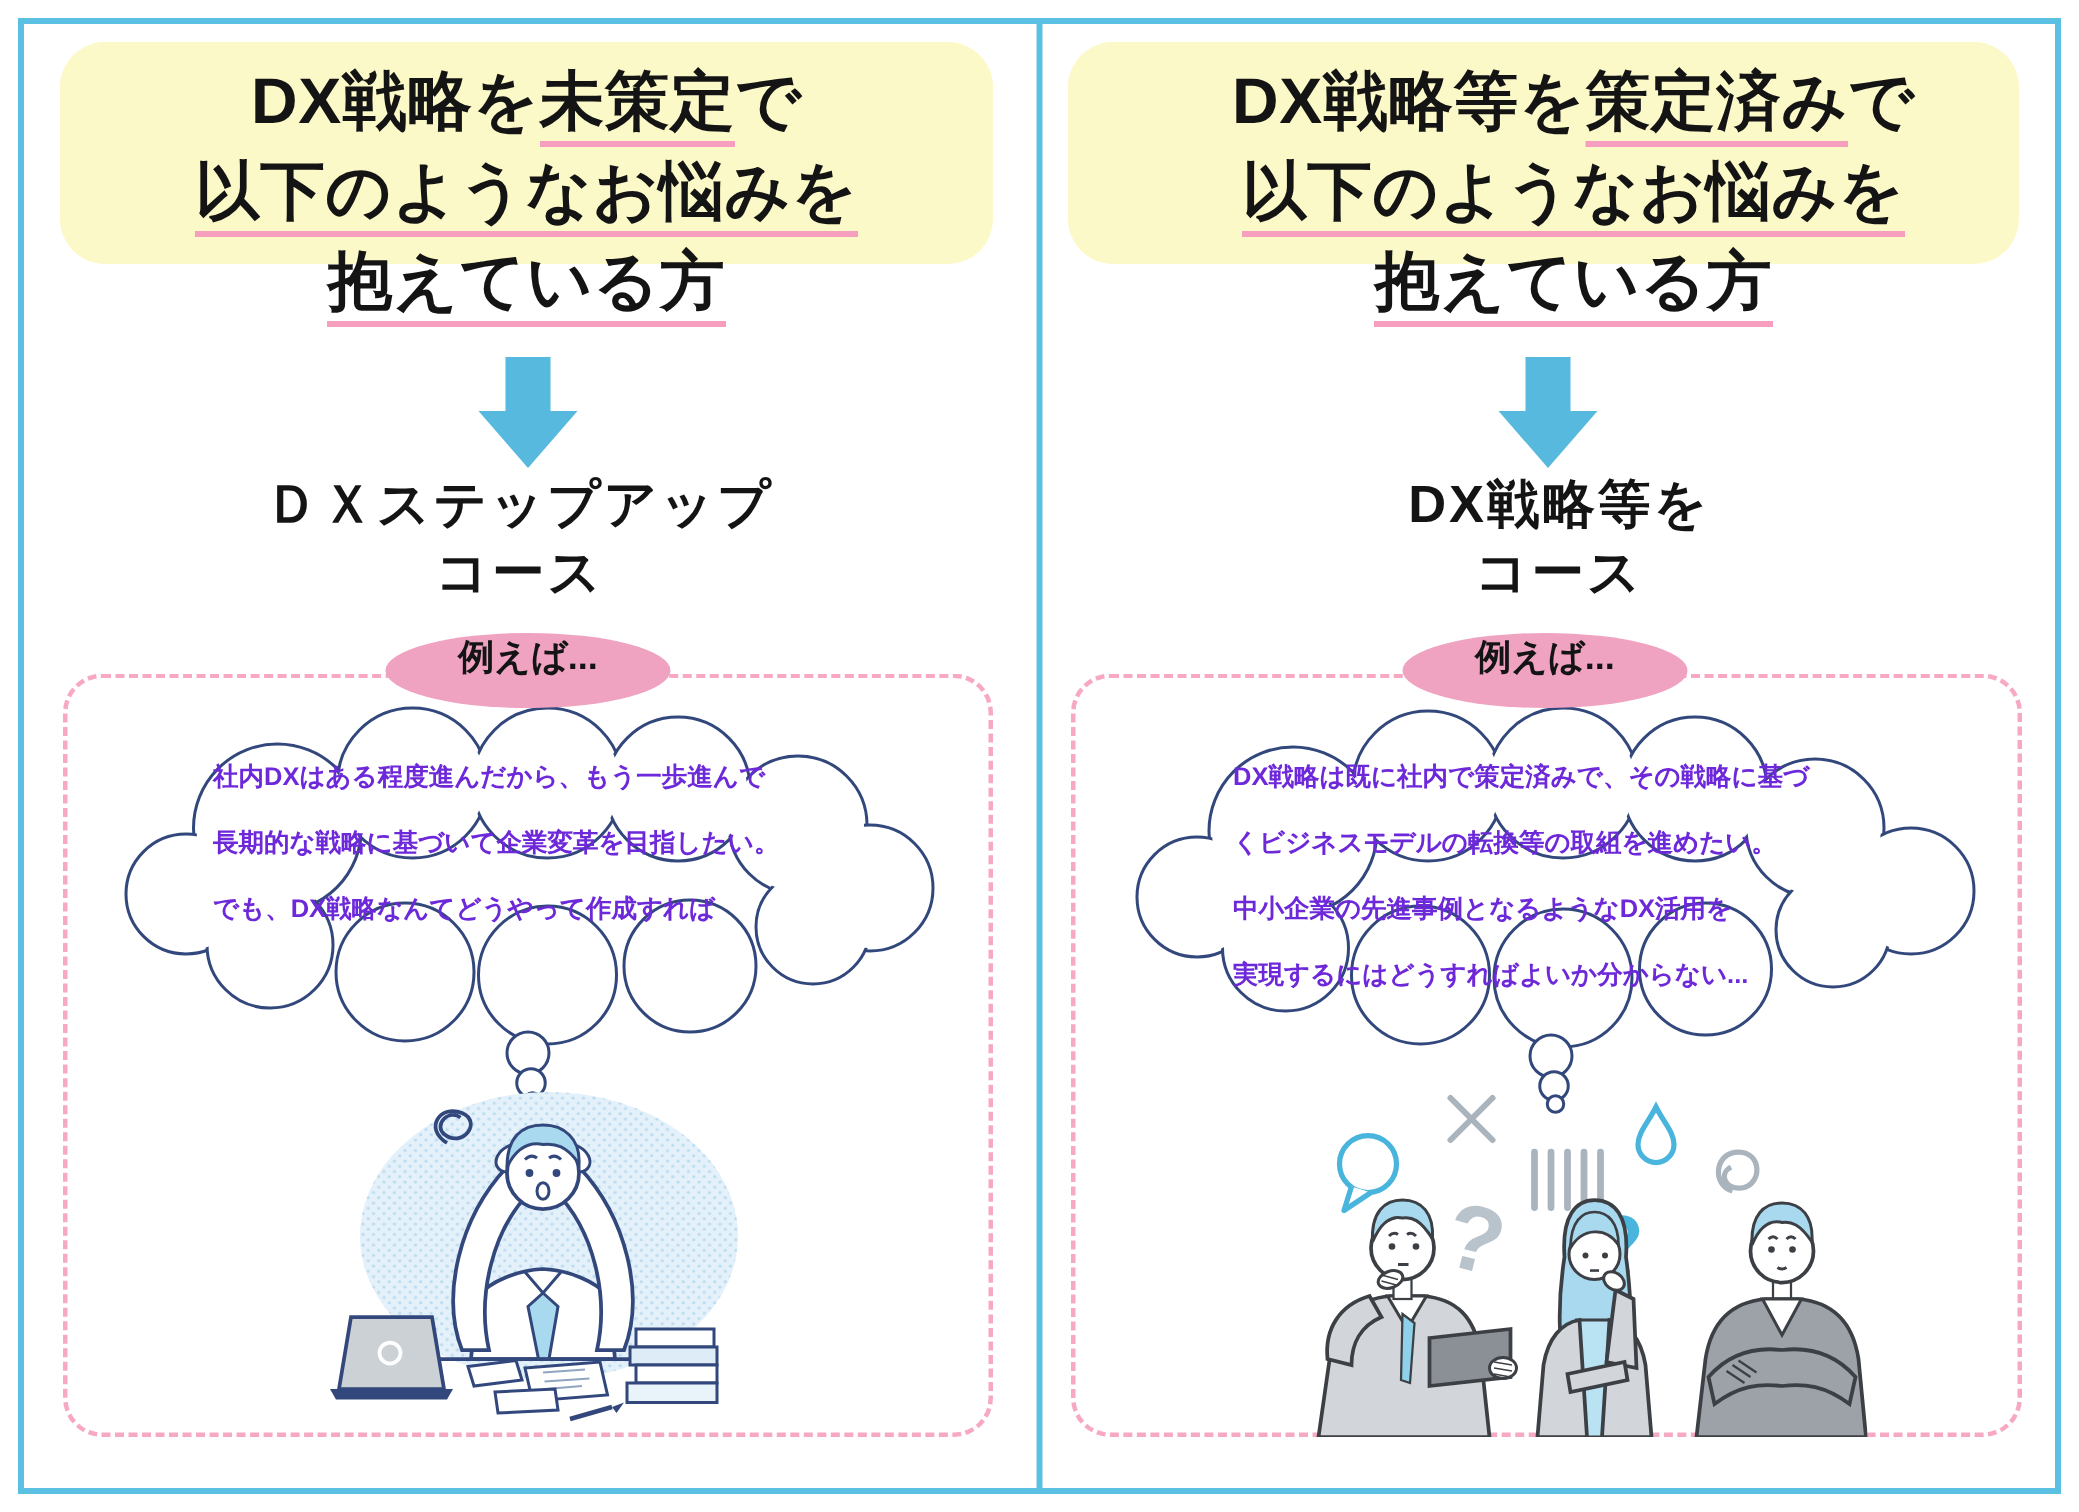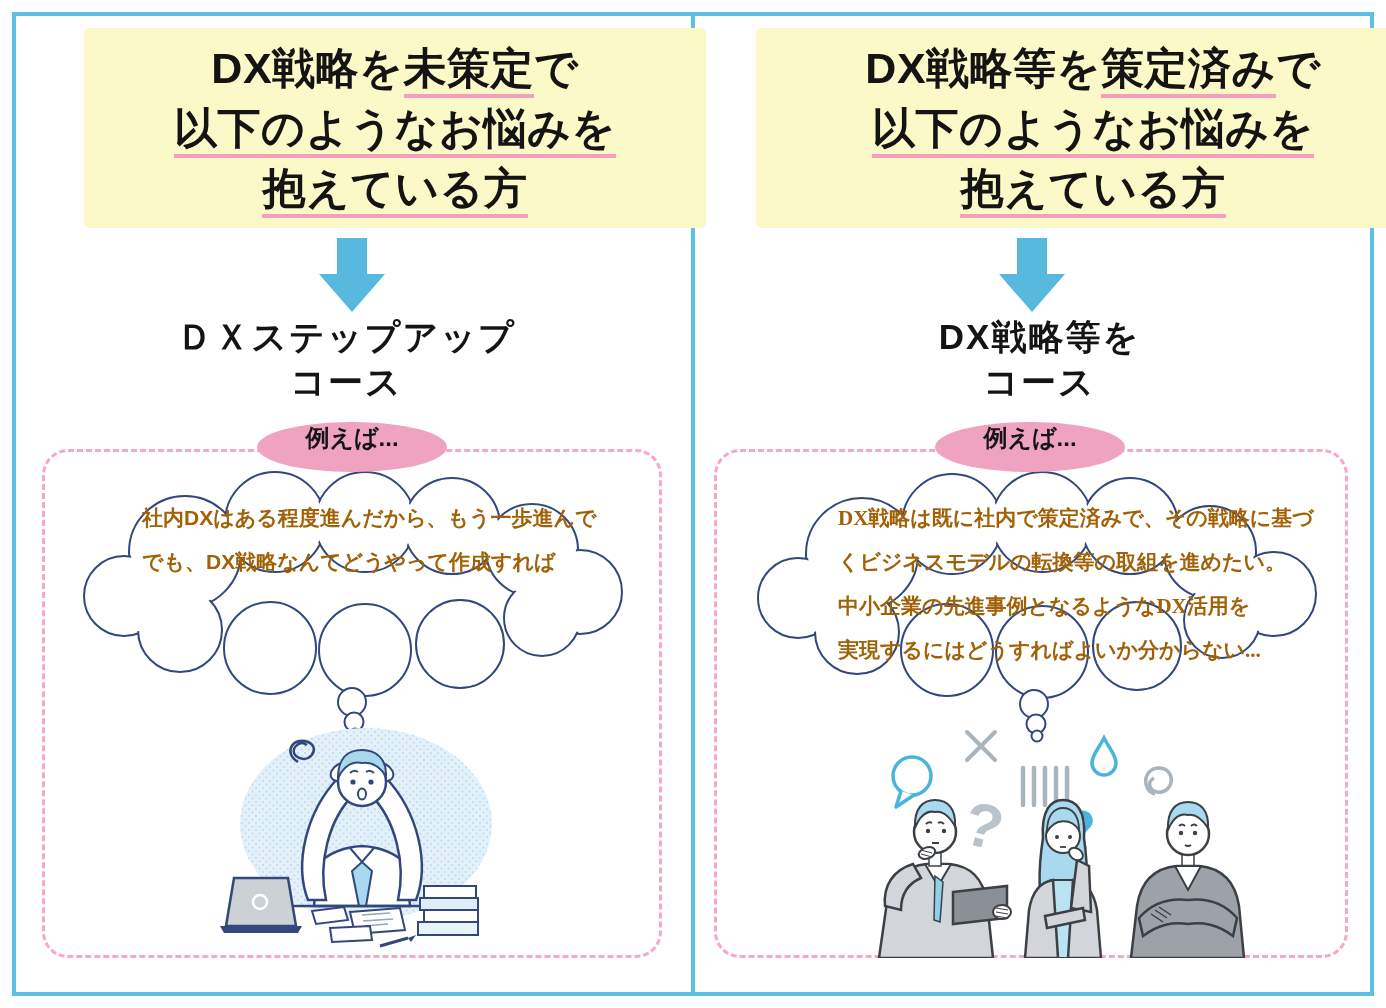--- a/index.html
+++ b/index.html
@@ -4,22 +4,22 @@
 <style>
   html,body{margin:0;padding:0;background:#ffffff;}
   .canvas{position:relative;width:1386px;height:1008px;background:#fff;
     font-family:"Liberation Sans","DejaVu Sans",sans-serif;overflow:hidden;}
   .frame{position:absolute;left:12px;top:12px;width:1362px;height:984px;
     box-sizing:border-box;border:4px solid #5bc0e1;}
   .divider{position:absolute;left:691px;top:12px;width:4px;height:984px;background:#5bc0e1;}
   .panel{position:absolute;top:0;width:693px;height:1008px;}
   .p0{left:0;} .p1{left:693px;}
 
-  .header-box{position:absolute;top:28px;height:200px;box-sizing:border-box;
-    background:#fcf9c8;border-radius:5px;text-align:center;padding-top:10px;margin-left:44px;}
+  .header-box{position:absolute;top:28px;height:148px;box-sizing:border-box;
+    background:#fcf9c8;border-radius:30px;text-align:center;padding-top:10px;}
   .p0 .header-box{left:40px;width:622px;}
   .p1 .header-box{left:19px;width:634px;padding-left:40px;}
   .h-line{font-size:43px;font-weight:bold;color:#141414;line-height:60px;letter-spacing:0.5px;white-space:nowrap;}
   .u{border-bottom:4px solid #f59ebe;padding-bottom:2px;}
 
   .arrow{position:absolute;top:238px;}
   .p0 .arrow{left:317px;} .p1 .arrow{left:304px;}
 
   .course{position:absolute;top:314px;left:0;width:100%;text-align:center;
     font-size:35px;font-weight:bold;color:#141414;line-height:45px;letter-spacing:2px;}
@@ -30,24 +30,24 @@
   .p1 .dashed-box{left:21px;width:634px;}
 
   .badge{position:absolute;top:422px;width:190px;height:50px;background:#f0a2c1;
     border-radius:50%;display:flex;align-items:flex-start;justify-content:center;
     font-size:24px;font-weight:bold;color:#141414;z-index:3;}
   .p0 .badge{left:257px;} .p1 .badge{left:242px;}
 
   .cloud{position:absolute;top:470px;z-index:1;}
   .p0 .cloud{left:80px;} .p1 .cloud{left:59px;}
 
-  .cloud-text{position:absolute;top:496px;z-index:2;font-weight:bold;color:#a16207;
-    font-size:21px;line-height:44px;white-space:nowrap;}
+  .cloud-text{position:absolute;top:496px;z-index:2;font-weight:bold;color:#6d28d9;
+    font-size:17px;line-height:44px;white-space:nowrap;}
   .p0 .cloud-text{left:142px;width:480px;}
-  .p1 .cloud-text{left:145px;width:500px;font-family:Liberation Serif, serif;}
+  .p1 .cloud-text{left:129px;width:500px;}
 
   .illustration{position:absolute;z-index:1;}
   .p0 .illustration{left:212px;top:716px;}
   .p1 .illustration{left:162px;top:710px;}
 </style>
 </head>
 <body>
 
 <div class="canvas">
   <div class="frame"></div>
@@ -106,20 +106,21 @@
       </g>
       <g fill="#ffffff" stroke="#32477b" stroke-width="2">
         <circle cx="272" cy="232" r="14"></circle>
           <circle cx="274" cy="252" r="9.5"></circle>
           <circle cx="275" cy="264" r="5.5"></circle>
       </g>
     </svg>
 
     <div class="cloud-text">
       <div>社内DXはある程度進んだから、もう一歩進んで</div>
+      <div>長期的な戦略に基づいて企業変革を目指したい。</div>
       <div>でも、DX戦略なんてどうやって作成すれば</div>
     </div>
 
     <svg class="illustration" width="300" height="236" viewBox="0 0 300 236">
       <defs>
         <pattern id="dotp" width="7" height="7" patternUnits="userSpaceOnUse">
           <circle cx="2" cy="2" r="1.1" fill="#bcdcf0"></circle>
             <circle cx="5.5" cy="5.5" r="1.1" fill="#bcdcf0"></circle>
         </pattern>
       </defs>

